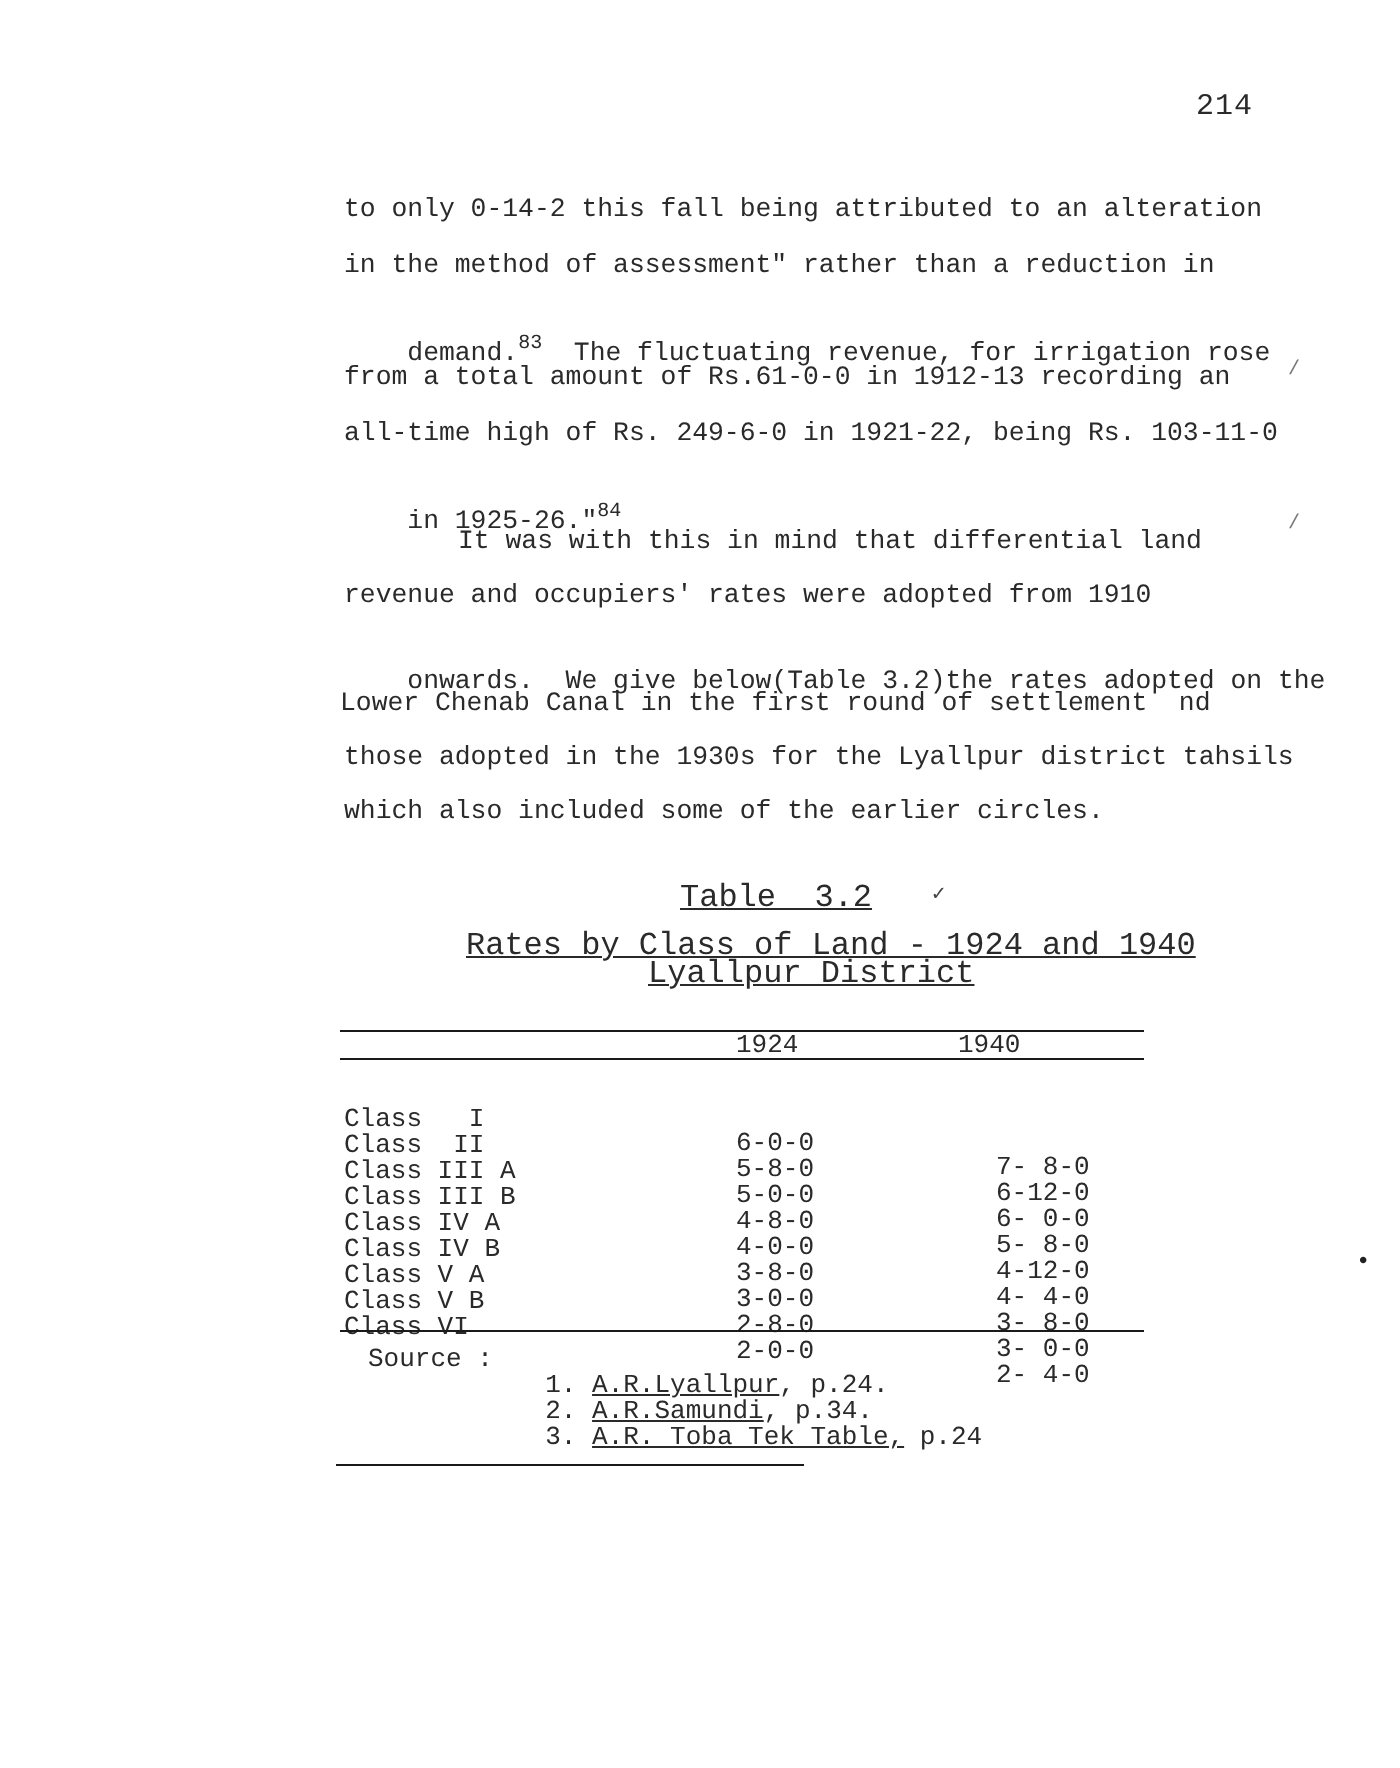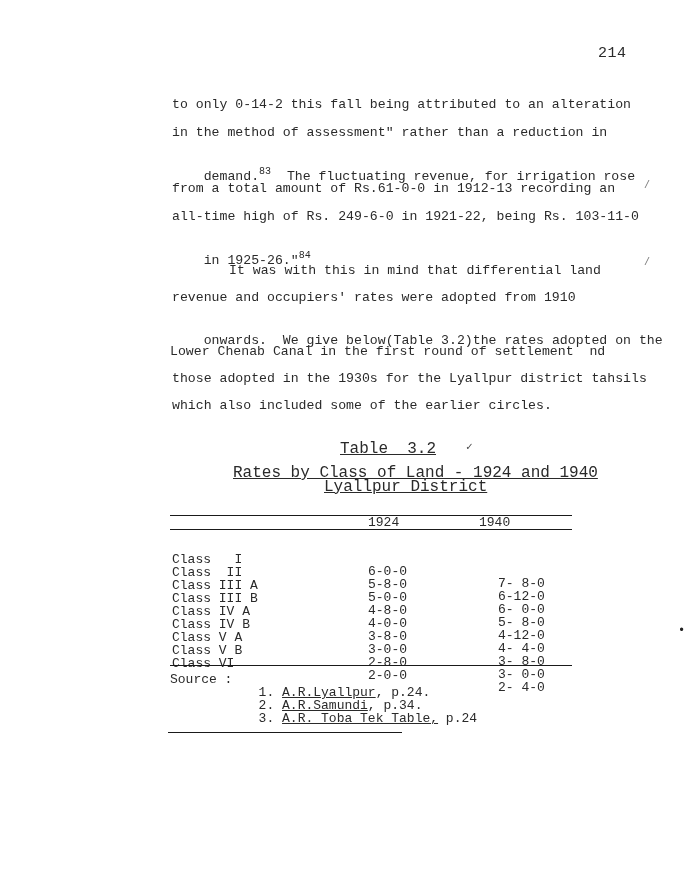--- a/index.html
+++ b/index.html
@@ -11,21 +11,21 @@
     .page-number { position: absolute; left: 598px; top: 45px; font-size: 15px; letter-spacing: 0.5px; }
     .para { position: absolute; left: 172px; width: 480px; font-size: 13.2px; }
     .line { position: absolute; left: 0; white-space: pre; height: 16px; line-height: 16px; }
     .sup { font-size: 10px; position: relative; top: -6px; }
     .table-caption { position: absolute; font-size: 16px; white-space: pre; text-decoration: underline; }
     .rule { position: absolute; height: 0; border-top: 1.6px solid #1a1a1a; }
     .row { position: absolute; left: 172px; font-size: 13px; height: 12px; line-height: 12px; white-space: pre; }
     .cell-class { position: absolute; left: 0; }
     .cell-1924 { position: absolute; left: 196px; text-align: center; }
     .cell-1940 { position: absolute; left: 326px; }
-    .src { position: absolute; font-size: 13px; white-space: pre; height: 13px; line-height: 13px; }
+    .src { position: absolute; font-size: 13px; white-space: pre; height: 13px; line-height: 13px; margin-left: 14px; }
     .u { text-decoration: underline; }
     .speck { position: absolute; color: #777; font-size: 10px; }
   </style>
 </head>
 <body>
 
 <div class="page-number">214</div>
 
 <div class="para" style="top:97px;">
   <div class="line" style="top:0px;">to only 0-14-2 this fall being attributed to an alteration</div>

